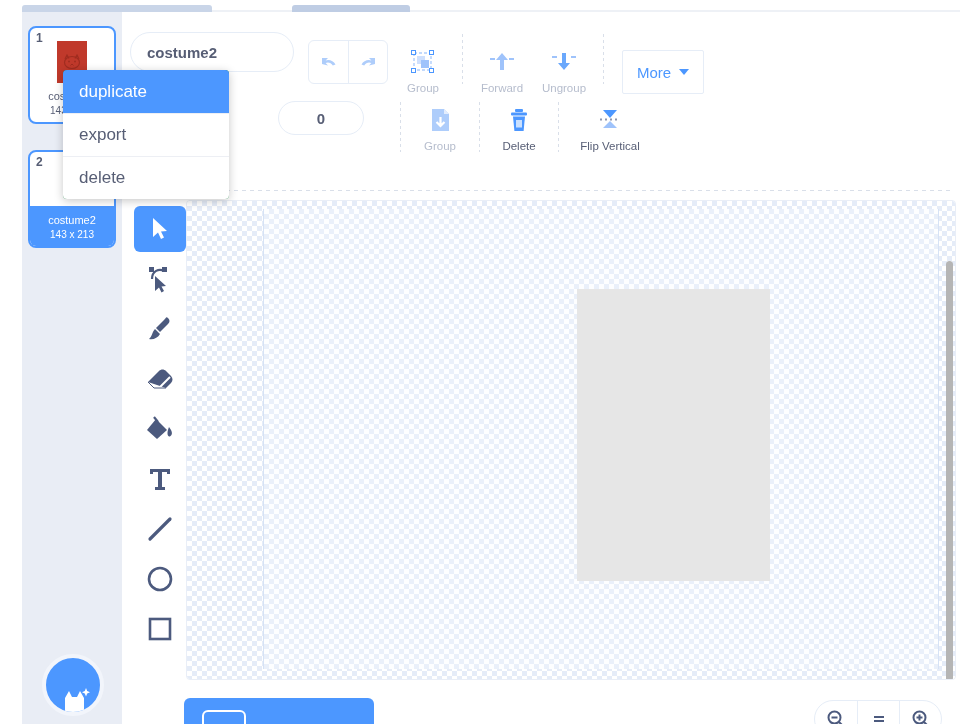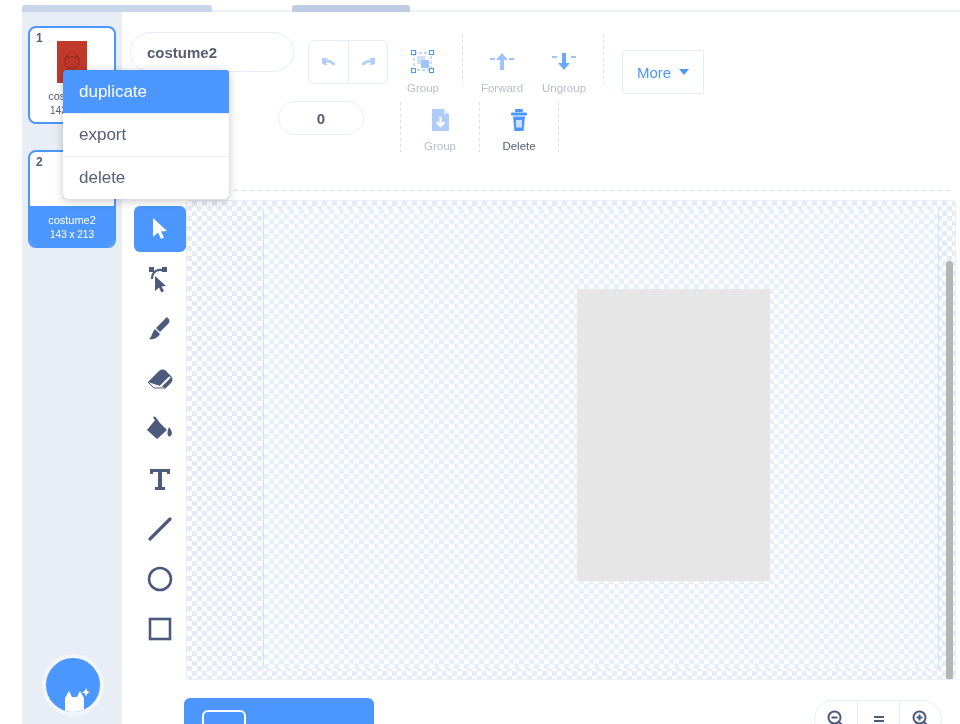--- a/index.html
+++ b/index.html
@@ -402,20 +402,30 @@
             <path d="M7 9.5 L19 9.5 L17.6 24 L8.4 24 Z" fill="#4c97ff"></path>
             <path d="M11 13 L11 20.5 M13 13 L13 20.5 M15 13 L15 20.5" stroke="#fff" stroke-width="1.4"></path>
           </svg>
         </div>
         <div class="tx">Delete</div>
       </div>
 
       <div class="vsep"></div>
 
 
+      <div class="mbtn wide">
+        <div class="ic">
+          <svg width="32" height="26" viewBox="0 0 32 26">
+            <path d="M9 2 L23 2 L16 10 Z" fill="#4c97ff"></path>
+            <path d="M9 20 L23 20 L16 13 Z" fill="#9fc3fb"></path>
+            <path d="M6 11.5 L8 11.5 M11 11.5 L13 11.5 M16 11.5 L18 11.5 L18 11.5 M21 11.5 L23 11.5" stroke="#8e96ad" stroke-width="2"></path>
+          </svg>
+        </div>
+        <div class="tx">Flip Vertical</div>
+      </div>
     </div>
 
     <div class="hr-dash"></div>
 
     <div class="tools">
 
       <div class="tool active">
         <svg width="22" height="26" viewBox="0 0 22 26">
           <path d="M4 2 L4 21 L9 16.5 L12 23 L15 21.5 L12 15.5 L18 15 Z" fill="#ffffff"></path>
         </svg>

